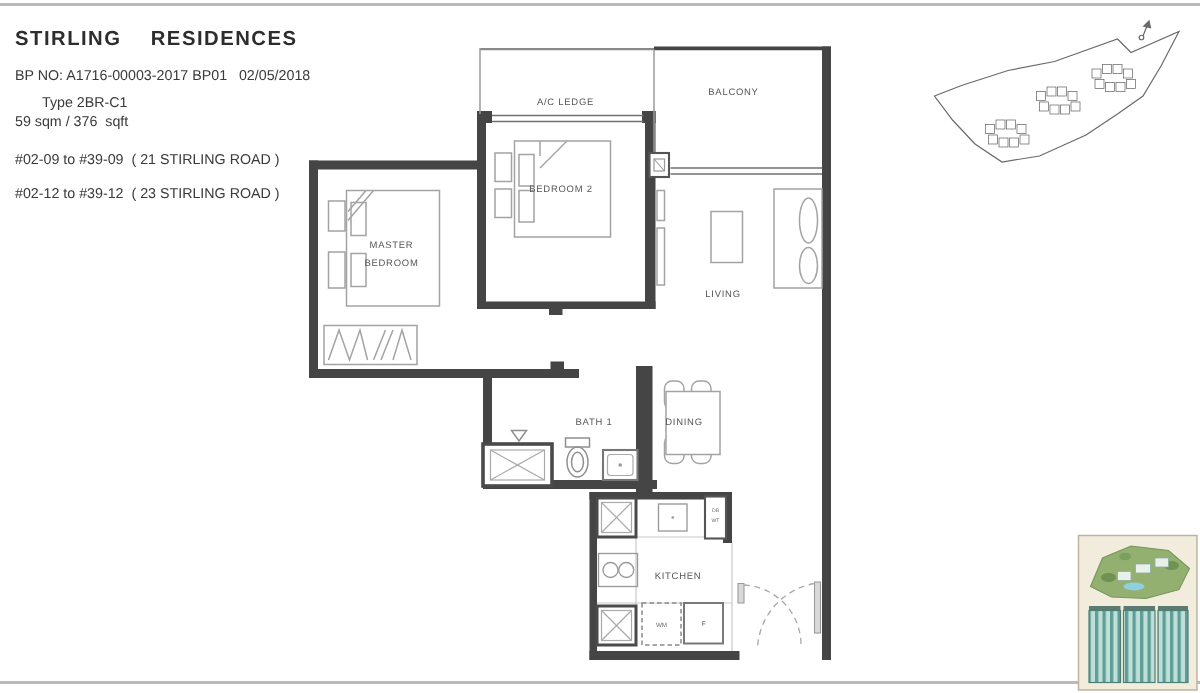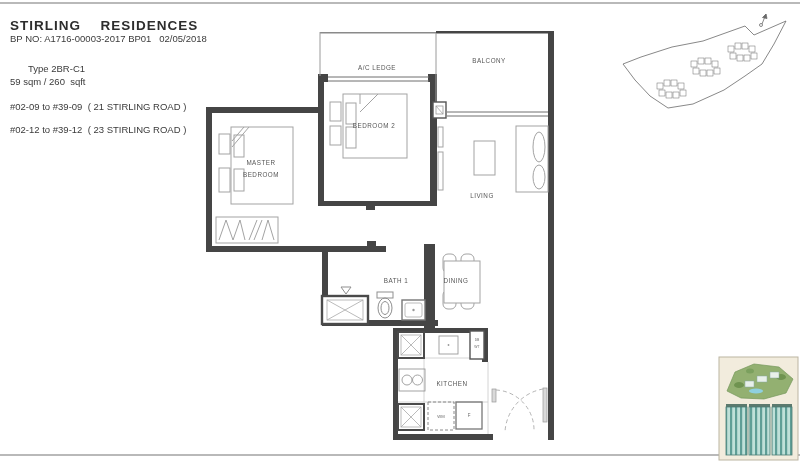--- a/index.html
+++ b/index.html
@@ -5,41 +5,41 @@
   html,body{margin:0;padding:0;}
   body{
     width:800px;height:462px;position:relative;overflow:hidden;background:#ffffff;
     font-family:"Liberation Sans","DejaVu Sans",sans-serif;color:#3a3a3a;
   }
   .rule{position:absolute;left:0;width:800px;background:#b9b9b9;height:2px;}
   .rule.top{top:2px;}
   .rule.bottom{top:454px;}
   .hdr{position:absolute;white-space:pre;}
   .title{left:10px;top:18px;font-size:13.5px;font-weight:700;letter-spacing:1px;word-spacing:5px;color:#2d2d2d;}
-  .bp{left:10px;top:33px;font-size:9.5px;}
+  .bp{left:10px;top:45px;font-size:9.5px;}
   .unit-type{left:28px;top:63px;font-size:9.5px;}
   .area{left:10px;top:76px;font-size:9.5px;}
   .stack1{left:10px;top:101px;font-size:9.5px;}
   .stack2{left:10px;top:124px;font-size:9.5px;}
   svg{position:absolute;left:0;top:0;}
   text{font-family:"Liberation Sans","DejaVu Sans",sans-serif;}
   .room-label{font-size:6.3px;letter-spacing:.5px;fill:#565656;}
   .tiny-label{fill:#6a6a6a;}
 </style>
 </head>
 <body>
 
 <div class="rule top"></div>
 <div class="rule bottom"></div>
 
 <div class="hdr title"></div>
 <div class="hdr title">STIRLING  RESIDENCES</div>
 <div class="hdr bp">BP NO: A1716-00003-2017 BP01   02/05/2018</div>
 <div class="hdr unit-type">Type 2BR-C1</div>
-<div class="hdr area">59 sqm / 260  sqft</div>
+<div class="hdr area">59 sqm / 376  sqft</div>
 <div class="hdr stack1">#02-09 to #39-09  ( 21 STIRLING ROAD )</div>
 <div class="hdr stack2">#02-12 to #39-12  ( 23 STIRLING ROAD )</div>
 
 <svg width="800" height="462" viewBox="0 0 800 462">
   <defs>
     <pattern id="tw" width="5" height="8" patternUnits="userSpaceOnUse">
       <rect width="5" height="8" fill="#bfe0d8"></rect>
       <rect x="0" width="2.2" height="8" fill="#5f9e96"></rect>
     </pattern>
   </defs>

